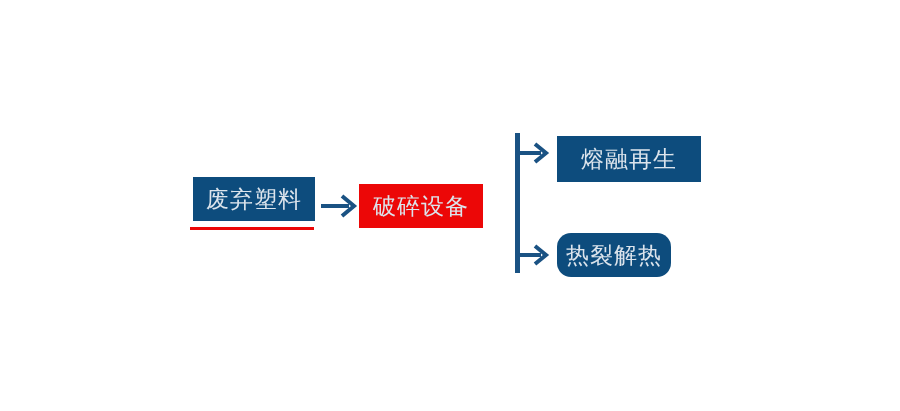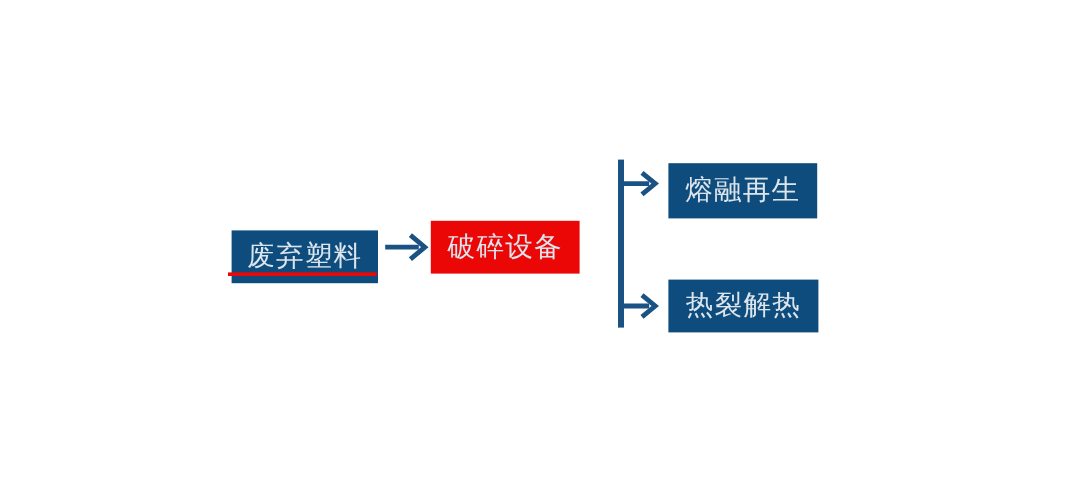--- a/index.html
+++ b/index.html
@@ -35,21 +35,21 @@
     white-space: nowrap;
     color: #dce4ec;
     user-select: none;
   }
   .node.navy  { background: #0d4c7d; }
   .node.red   { background: #ec0707; text-align: right; }
 
   
   #node-waste-plastic {
     left: 193px;
-    top: 192px;
+    top: 177px;
     width: 122px;
     height: 44px;
     align-items: center;
   }
   
   #waste-plastic-underline {
     position: absolute;
     left: 190px;
     top: 227px;
     width: 124px;
@@ -89,28 +89,29 @@
     width: 33px;
     height: 26px;
   }
   #branch-arrow-top    { top: 140px; }
   #branch-arrow-bottom { top: 242px; }
 
   
   #node-melt-regen {
     left: 557px;
     top: 136px;
-    width: 124px;
+    width: 144px;
     height: 46px;
   }
   #node-pyrolysis {
     left: 557px;
     top: 233px;
-    width: 125px;
+    width: 114px;
     height: 44px;
+    border-radius: 14px;
   }
 </style>
 </head>
 <body>
 
 <div id="canvas">
 
   <div class="node navy" id="node-waste-plastic">
     <span>废弃塑料</span>
   </div>

